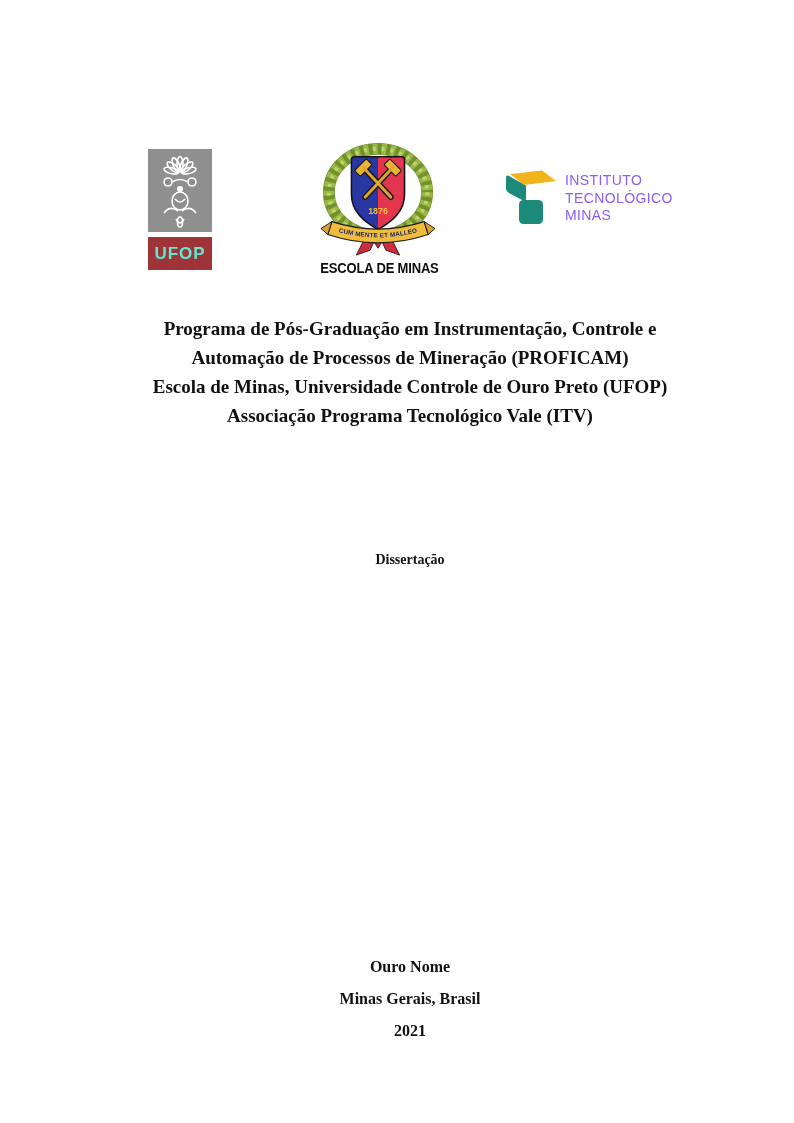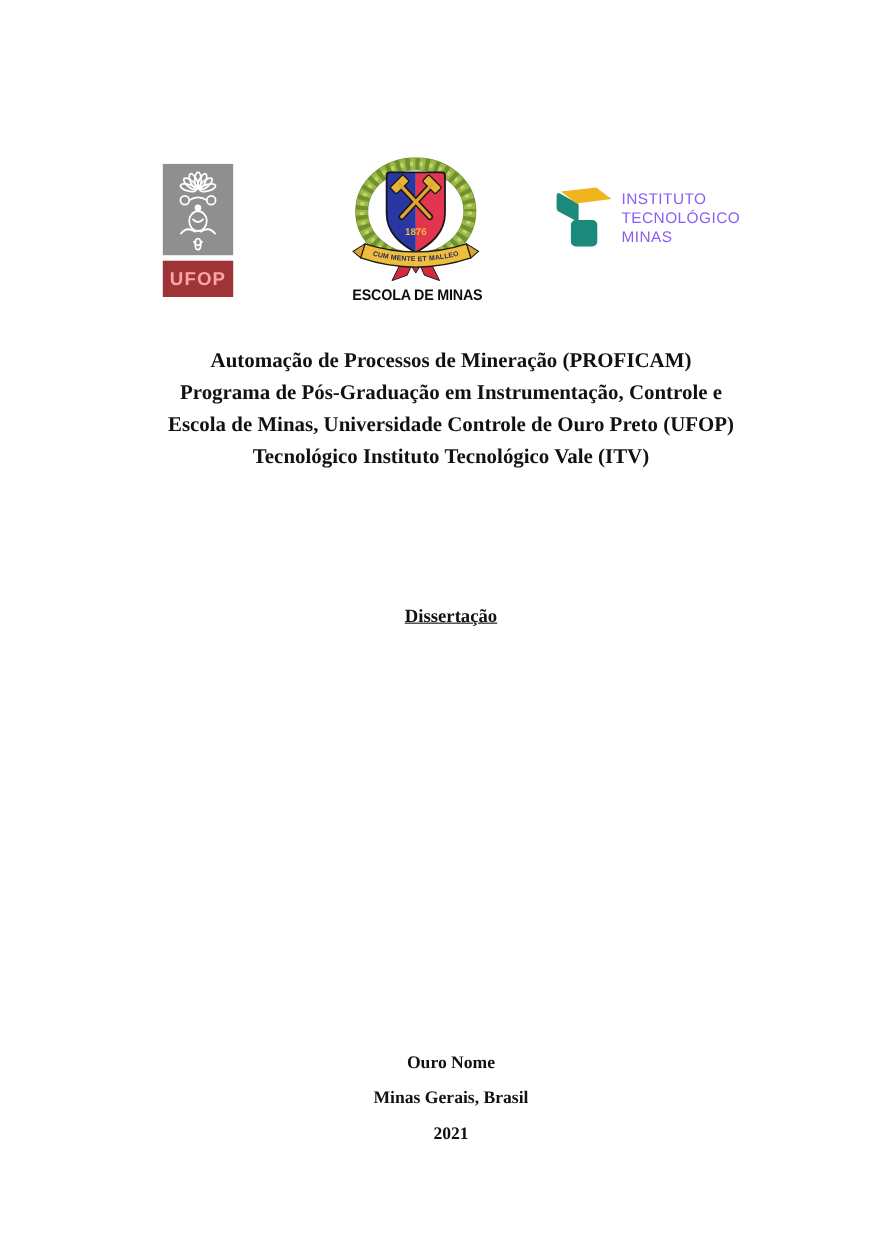--- a/index.html
+++ b/index.html
@@ -10,40 +10,40 @@
     overflow:hidden;
     font-family:"Liberation Serif","DejaVu Serif",serif;
     color:#111;
   }
   
   .ufop-logo{position:absolute;left:148px;top:149px;width:64px;}
   .ufop-emblem{width:64px;height:83px;background:#8f8f8f;display:block;}
   .ufop-box{
     margin-top:5px;width:64px;height:33px;display:flex;align-items:center;justify-content:center;
     font-family:"Liberation Sans","DejaVu Sans",sans-serif;font-weight:bold;font-size:17px;
-    color:#fca5a5;letter-spacing:1px;
+    color:#5eead4;letter-spacing:1px;
   }
   .coat{position:absolute;left:316px;top:143px;width:124px;height:136px;}
   .coat svg{display:block;margin:0 auto;}
   .coat-caption{
     position:absolute;left:0;top:117px;width:100%;text-align:center;
     font-family:"Liberation Sans","DejaVu Sans",sans-serif;font-weight:bold;font-size:14px;
     letter-spacing:-0.2px;transform:scaleX(0.93);color:#0d0d0d;white-space:nowrap;
   }
   .itv-logo{position:absolute;left:498px;top:166px;width:200px;height:62px;}
   .itv-mark{position:absolute;left:0;top:2px;}
   .itv-text{
     position:absolute;left:67px;top:6px;
     font-family:"Liberation Sans","DejaVu Sans",sans-serif;font-weight:400;font-size:14px;
     line-height:17.5px;letter-spacing:0.4px;color:#8b5cf6;white-space:nowrap;
   }
   
   .cblock{position:absolute;left:0;right:0;padding-left:26px;text-align:center;font-weight:bold;}
   .program-block{top:314px;font-size:19px;line-height:29px;}
-  .doctype-line{top:550px;font-size:17px;line-height:20px;text-decoration:underline;}
+  .doctype-line{top:550px;font-size:14px;line-height:20px;}
   .title-line{top:730px;font-size:16px;line-height:20px;letter-spacing:0.2px;}
   .author-line{top:876px;font-size:16px;line-height:20px;}
   .place-block{top:951px;font-size:16px;line-height:32px;}
 </style>
 </head>
 <body>
 
 <div class="page">
 
   <div class="ufop-logo">
@@ -117,24 +117,24 @@
       <path d="M 12,6 L 44,2.5 L 58,13 L 26,17 Z" fill="#f0b41c"></path>
     </svg>
     <div class="itv-text">
       <div>INSTITUTO</div>
       <div>TECNOLÓGICO</div>
       <div>MINAS</div>
     </div>
   </div>
 
   <div class="cblock program-block">
+    <div>Programa de Pós-Graduação em Instrumentação, Controle e</div>
     <div>Automação de Processos de Mineração (PROFICAM)</div>
-    <div>Programa de Pós-Graduação em Instrumentação, Controle e</div>
     <div>Escola de Minas, Universidade Controle de Ouro Preto (UFOP)</div>
-    <div>Tecnológico Instituto Tecnológico Vale (ITV)</div>
+    <div>Associação Programa Tecnológico Vale (ITV)</div>
   </div>
 
   <div class="cblock doctype-line">Dissertação</div>
 
 
 
   <div class="cblock place-block">
     <div>Ouro Nome</div>
     <div>Minas Gerais, Brasil</div>
     <div>2021</div>

